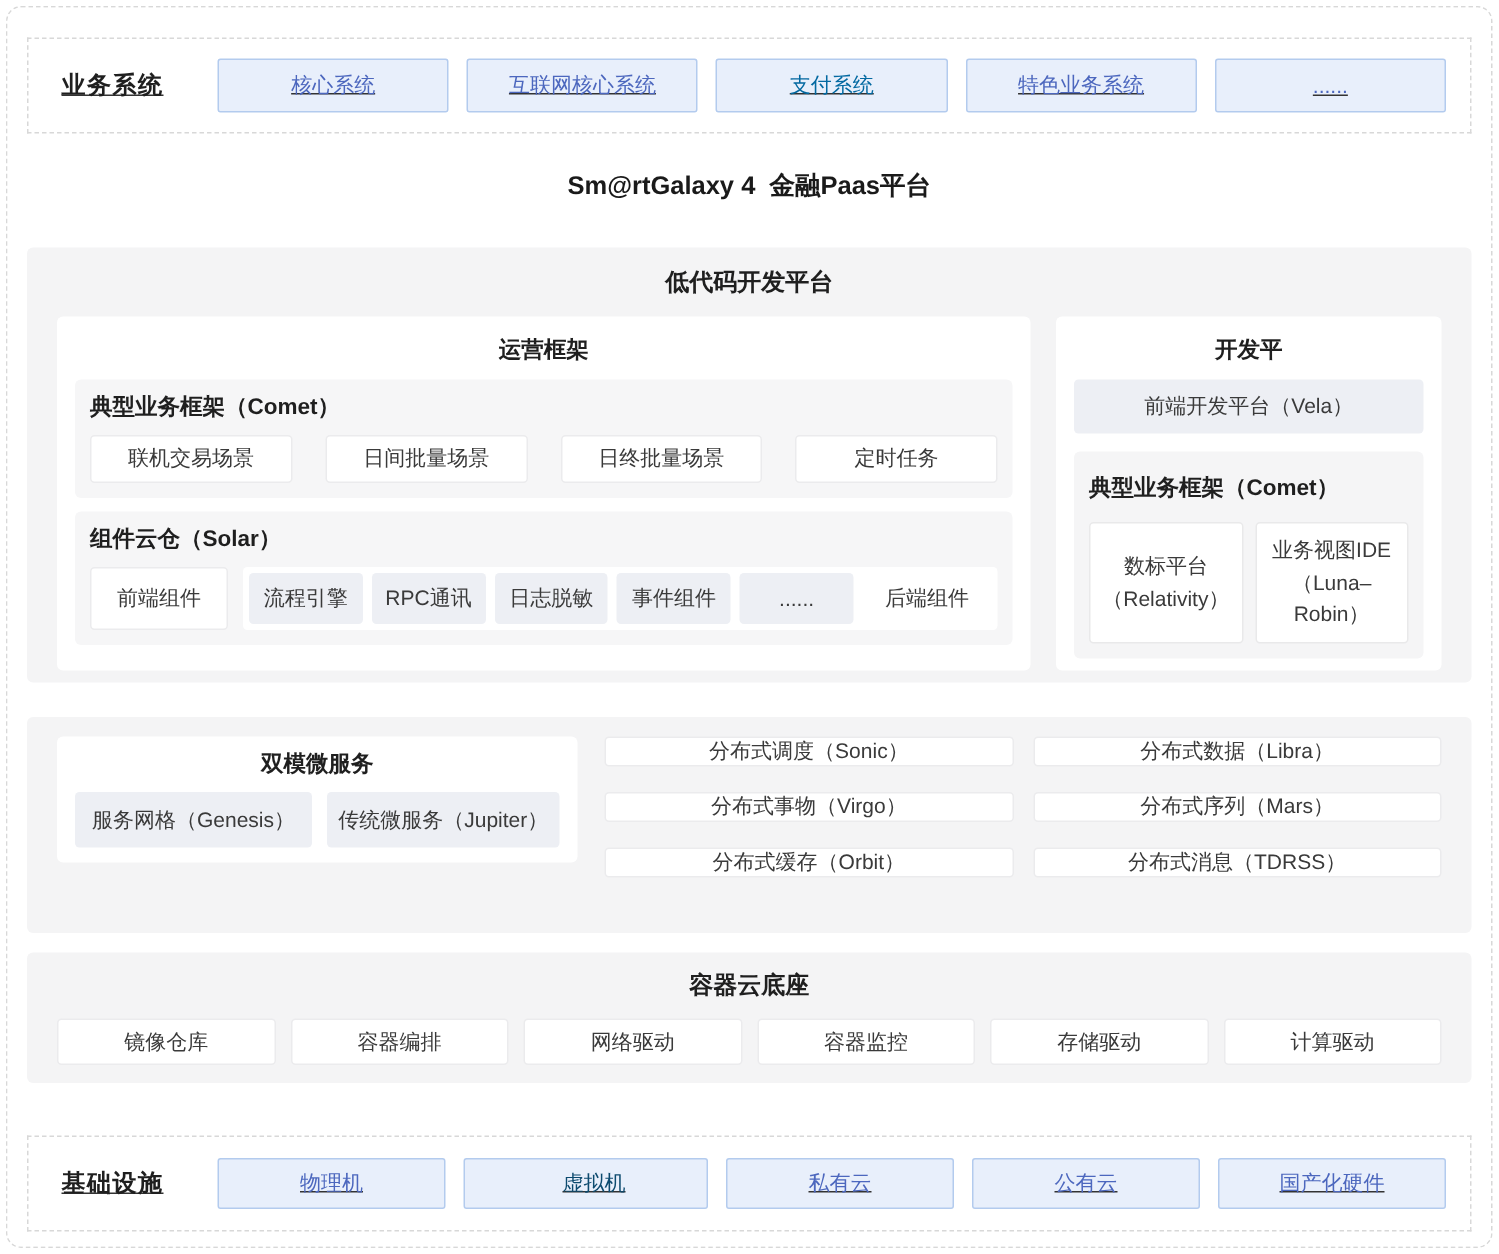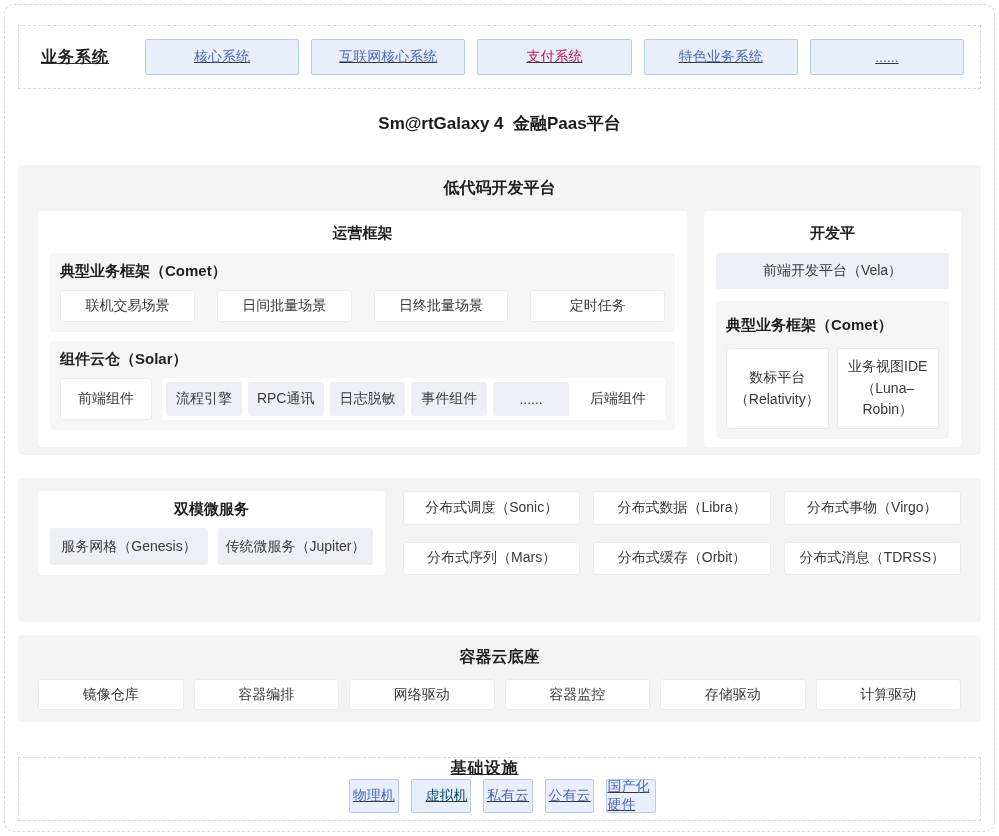--- a/index.html
+++ b/index.html
@@ -51,42 +51,42 @@
 
   .distributed { margin-top:23px; height:144px; padding:13px 20px 16px; }
   .distributed .section-title { margin-bottom:11px; }
   .dist-body { display:flex; gap:18px; height:84px; }
   .dual-mode { width:347px; flex:none; padding:0 12px 10px; }
   .dual-mode .panel-title { padding:9px 0 9px; }
   .dual-pills { display:flex; gap:10px; flex:1; }
   .dual-pills .pill { height:37px; font-size:14px; }
   .dual-pills .pill:first-child { width:158px; flex:none; }
   .dual-pills .pill:last-child { flex:1; }
-  .dist-grid { flex:1; display:grid; grid-template-columns:repeat(3,1fr); column-gap:13px; row-gap:17px; }
+  .dist-grid { flex:1; display:grid; grid-template-columns:repeat(2,1fr); column-gap:13px; row-gap:17px; }
 
   .container-cloud { margin-top:13px; height:87px; padding:12px 20px 14px; }
   .container-cloud .section-title { margin-bottom:11px; }
   .cc-row { display:flex; gap:10px; }
   .cc-row .white-item { flex:1; height:31px; }
 
-  .infra { margin-top:35px;flex-direction:column; }
+  .infra { margin-top:35px; }
   .infra .chip-blue { height:34px; }
 </style>
 </head>
 <body>
 
 <div class="frame"></div>
 <div class="content">
 
   <div class="band">
     <div class="band-label">业务系统</div>
     <div class="band-items">
       <div class="chip-blue" style="background: rgb(232, 239, 251); border: 1px solid rgb(179, 203, 238); color: rgb(76, 103, 190);">核心系统</div>
       <div class="chip-blue" style="background: rgb(232, 239, 251); border: 1px solid rgb(179, 203, 238); color: rgb(76, 103, 190);">互联网核心系统</div>
-      <div class="chip-blue" style="background: rgb(232, 239, 251); border: 1px solid rgb(179, 203, 238); color: #be185d;">支付系统</div>
+      <div class="chip-blue" style="background: rgb(232, 239, 251); border: 1px solid rgb(179, 203, 238); color: #0369a1;">支付系统</div>
       <div class="chip-blue" style="background: rgb(232, 239, 251); border: 1px solid rgb(179, 203, 238); color: rgb(76, 103, 190);">特色业务系统</div>
       <div class="chip-blue" style="background: rgb(232, 239, 251); border: 1px solid rgb(179, 203, 238); color: rgb(76, 103, 190);">......</div>
     </div>
   </div>
 
   <div class="page-title">Sm@rtGalaxy 4  金融Paas平台</div>
 
   <div class="section lowcode">
     <div class="section-title">低代码开发平台</div>
     <div class="lowcode-body">

